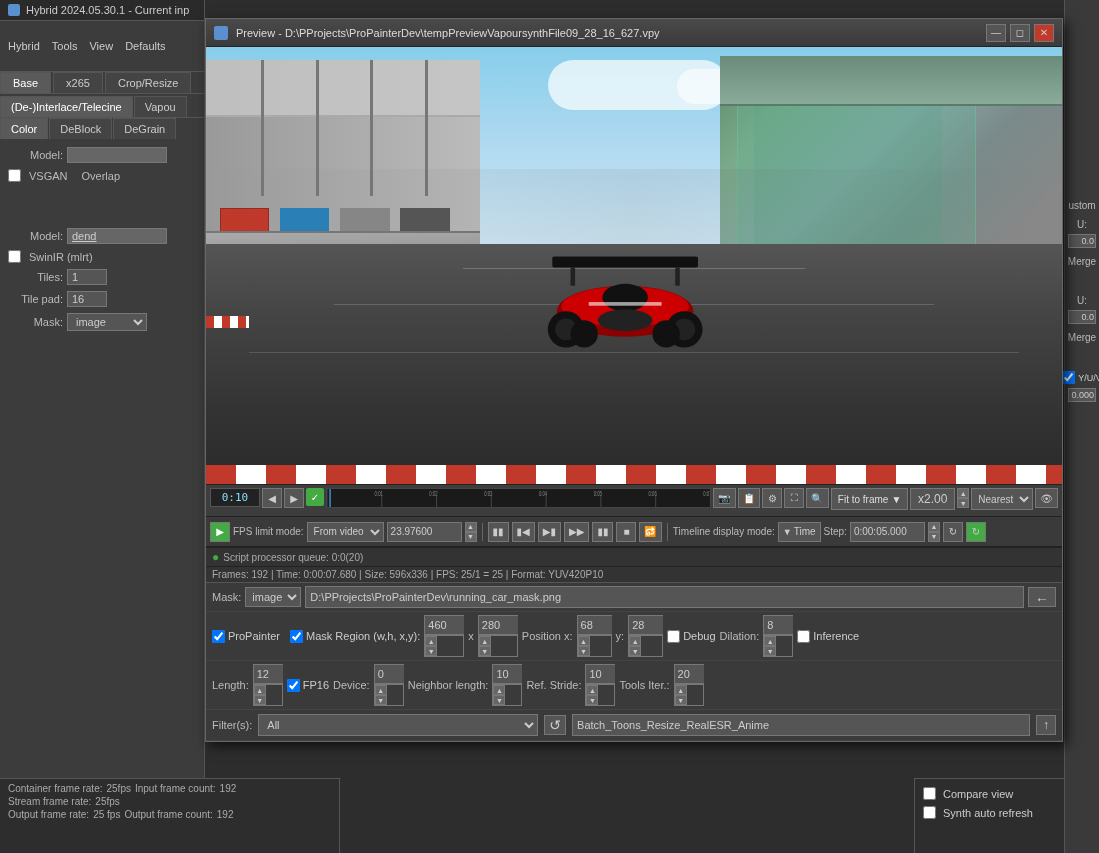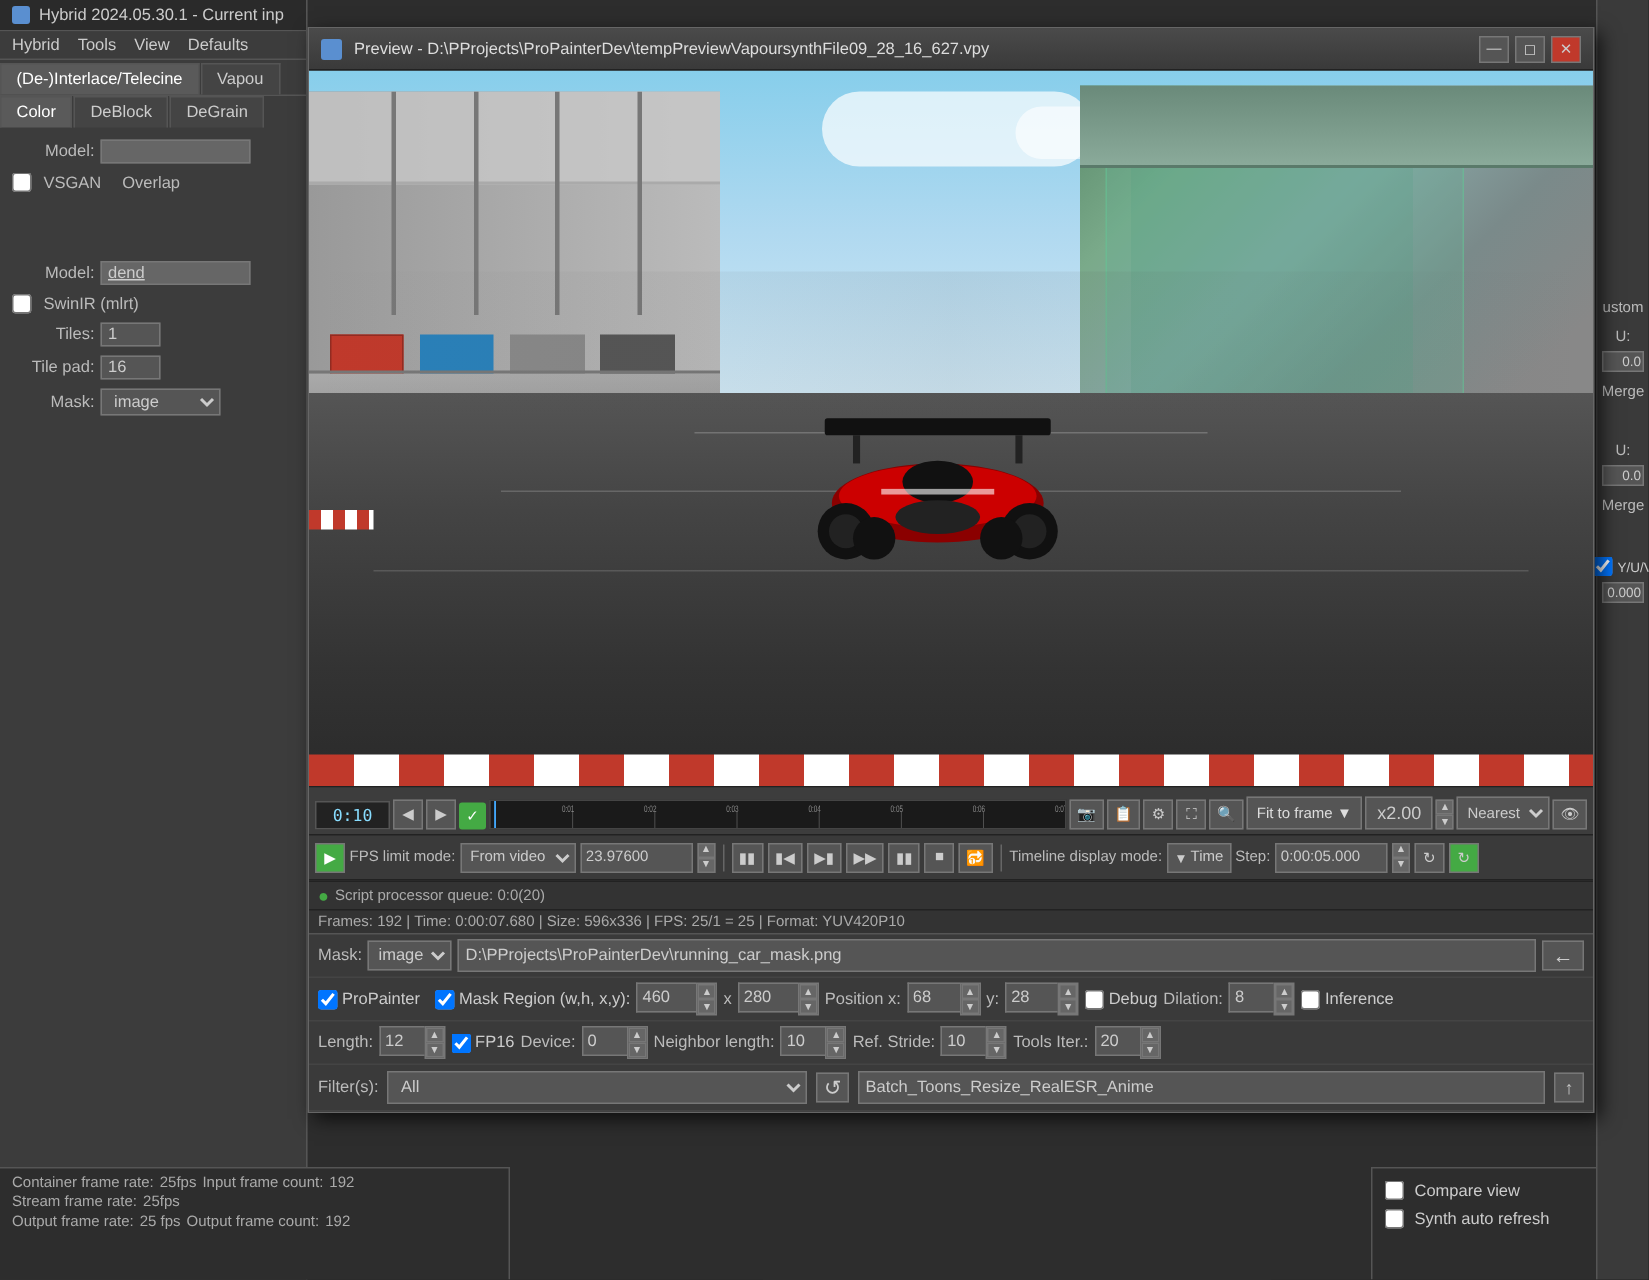--- a/index.html
+++ b/index.html
@@ -31,21 +31,21 @@
       font-size: 11px;
       border-bottom: 1px solid #555;
       display: flex;
       align-items: center;
       gap: 6px;
     }
 
     .bg-menu-bar {
       display: flex;
       gap: 12px;
-      padding: 3px 8px;
+      padding: 19px 8px;
       background: #3c3c3c;
       border-bottom: 1px solid #555;
       font-size: 11px;
       color: #ccc;
     }
     .bg-menu-bar span { cursor: pointer; }
 
     .bg-tabs {
       display: flex;
       background: #3c3c3c;
@@ -189,21 +189,21 @@
 
     
     .toolbar-area {
       flex-shrink: 0;
       background: #3a3a3a;
       border-top: 1px solid #222;
     }
 
     .toolbar-row1 {
       display: flex;
-      align-items: flex-end;
+      align-items: flex-start;
       padding: 3px 4px;
       gap: 2px;
       border-bottom: 1px solid #222;
       background: #3d3d3d;
       height: 32px;
     }
 
     .toolbar-row2 {
       display: flex;
       align-items: center;
@@ -320,20 +320,21 @@
       display: flex;
       align-items: center;
       justify-content: center;
       cursor: pointer;
       line-height: 1;
     }
 
     .input-with-stepper {
       display: inline-flex;
       align-items: stretch;
+      flex-direction: column;
     }
     .input-with-stepper input {
       background: #555;
       border: 1px solid #777;
       border-right: none;
       color: #ccc;
       padding: 1px 3px;
       font-size: 11px;
       width: 40px;
       height: 20px;
@@ -462,20 +463,25 @@
 <div class="bg-app">
   <div class="bg-app-title">
     <span style="width:12px;height:12px;background:#5a8fd0;border-radius:2px;display:inline-block;"></span>
     <span>Hybrid 2024.05.30.1 - Current inp</span>
   </div>
   <div class="bg-menu-bar">
     <span>Hybrid</span>
     <span>Tools</span>
     <span>View</span>
     <span>Defaults</span>
+  </div>
+  <div class="bg-tabs">
+    <div class="bg-tab active">Base</div>
+    <div class="bg-tab">x265</div>
+    <div class="bg-tab">Crop/Resize</div>
   </div>
   <div class="bg-tabs2">
     <div class="bg-tab2 active">(De-)Interlace/Telecine</div>
     <div class="bg-tab2">Vapou</div>
   </div>
   <div style="display:flex;">
     <div class="bg-tab2 active">Color</div>
     <div class="bg-tab2">DeBlock</div>
     <div class="bg-tab2">DeGrain</div>
   </div>

